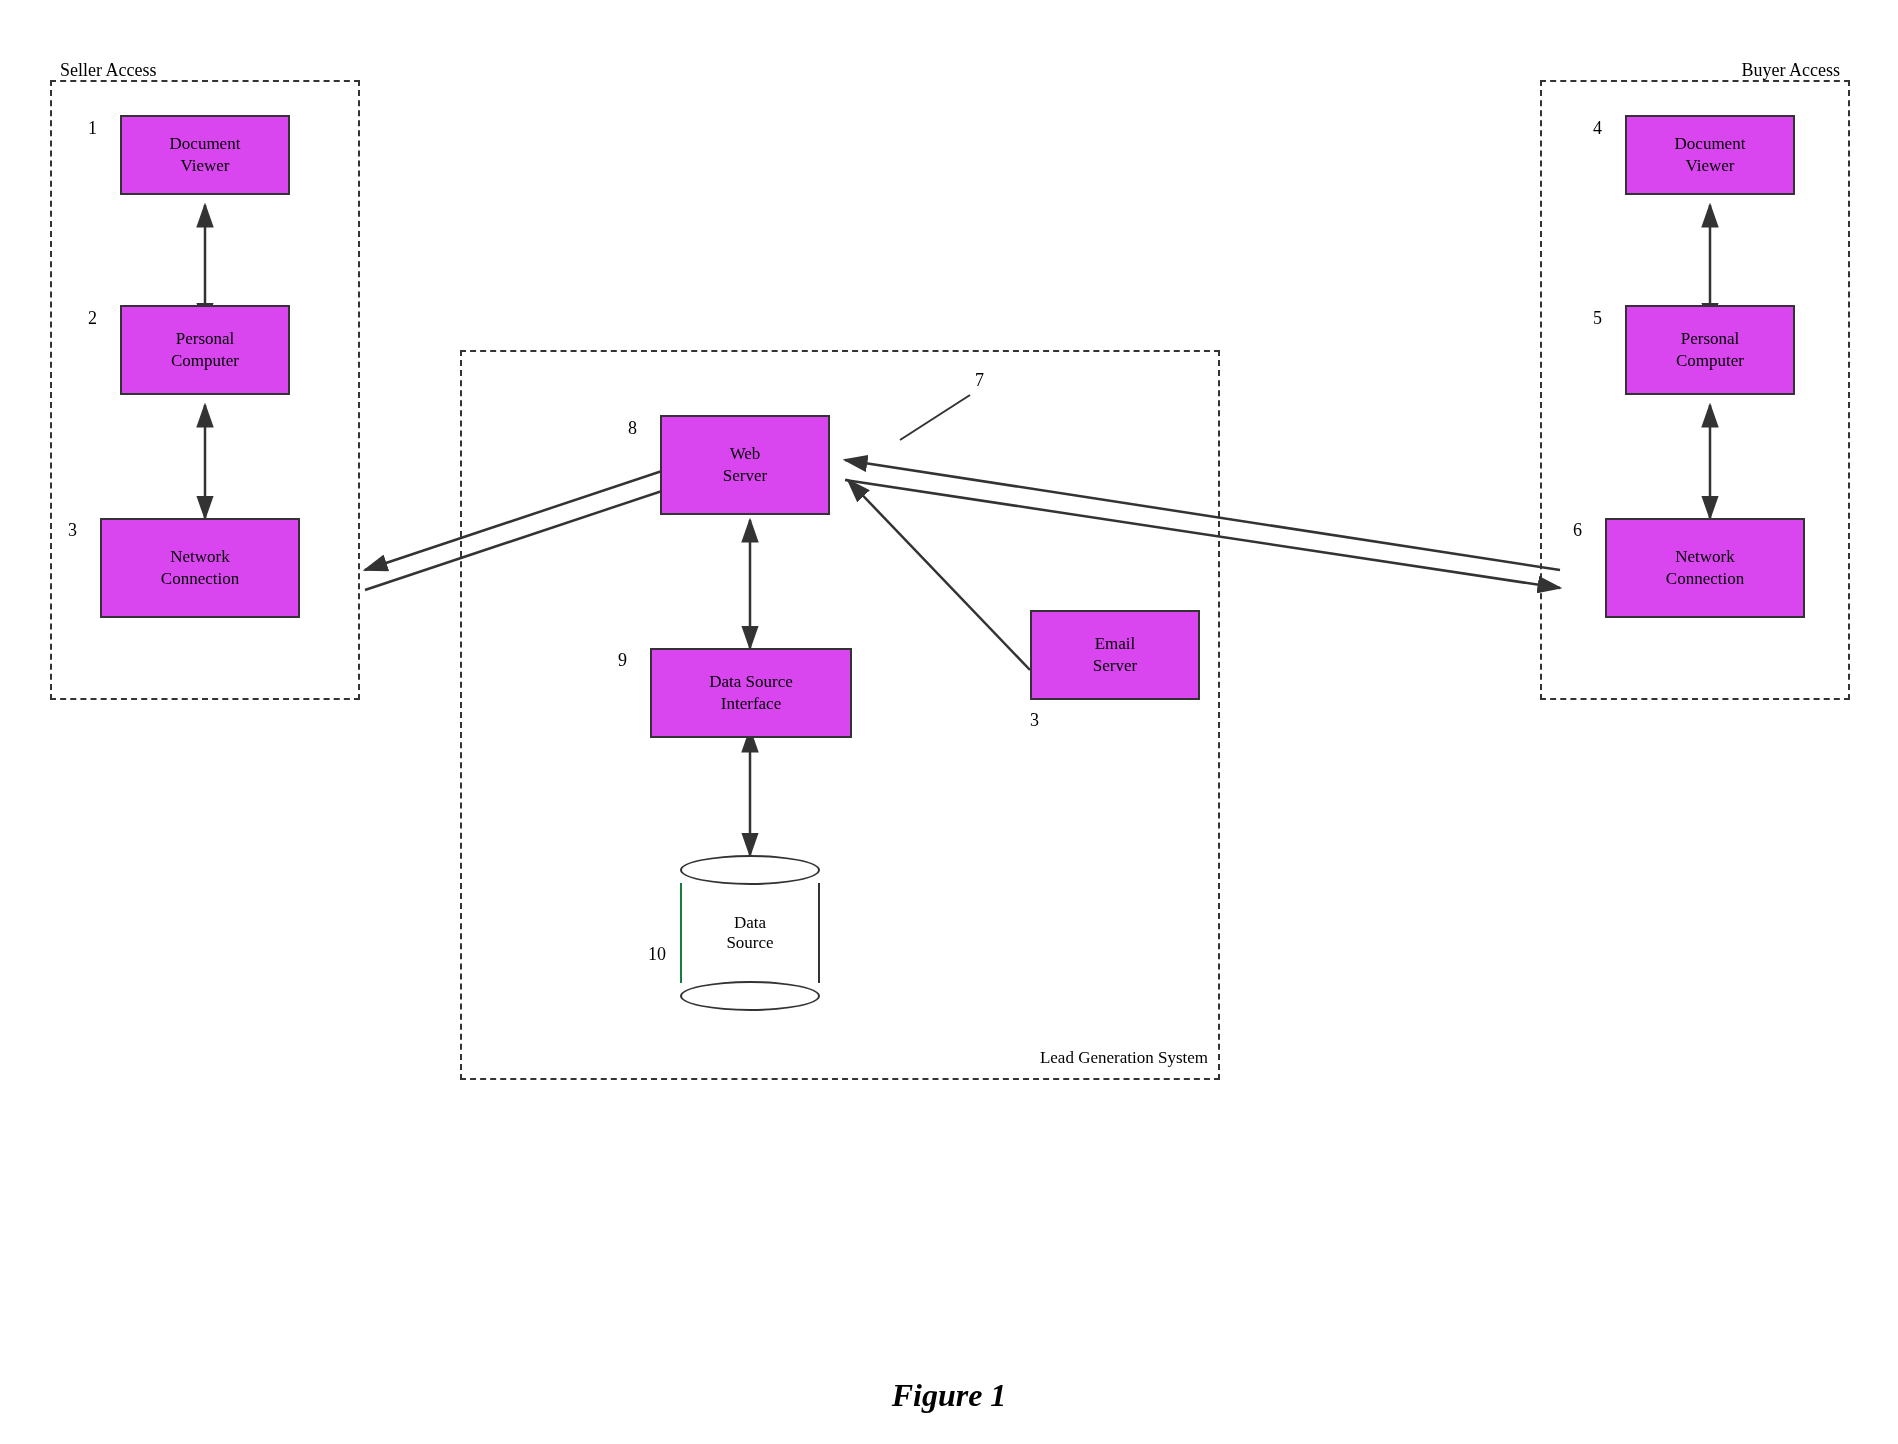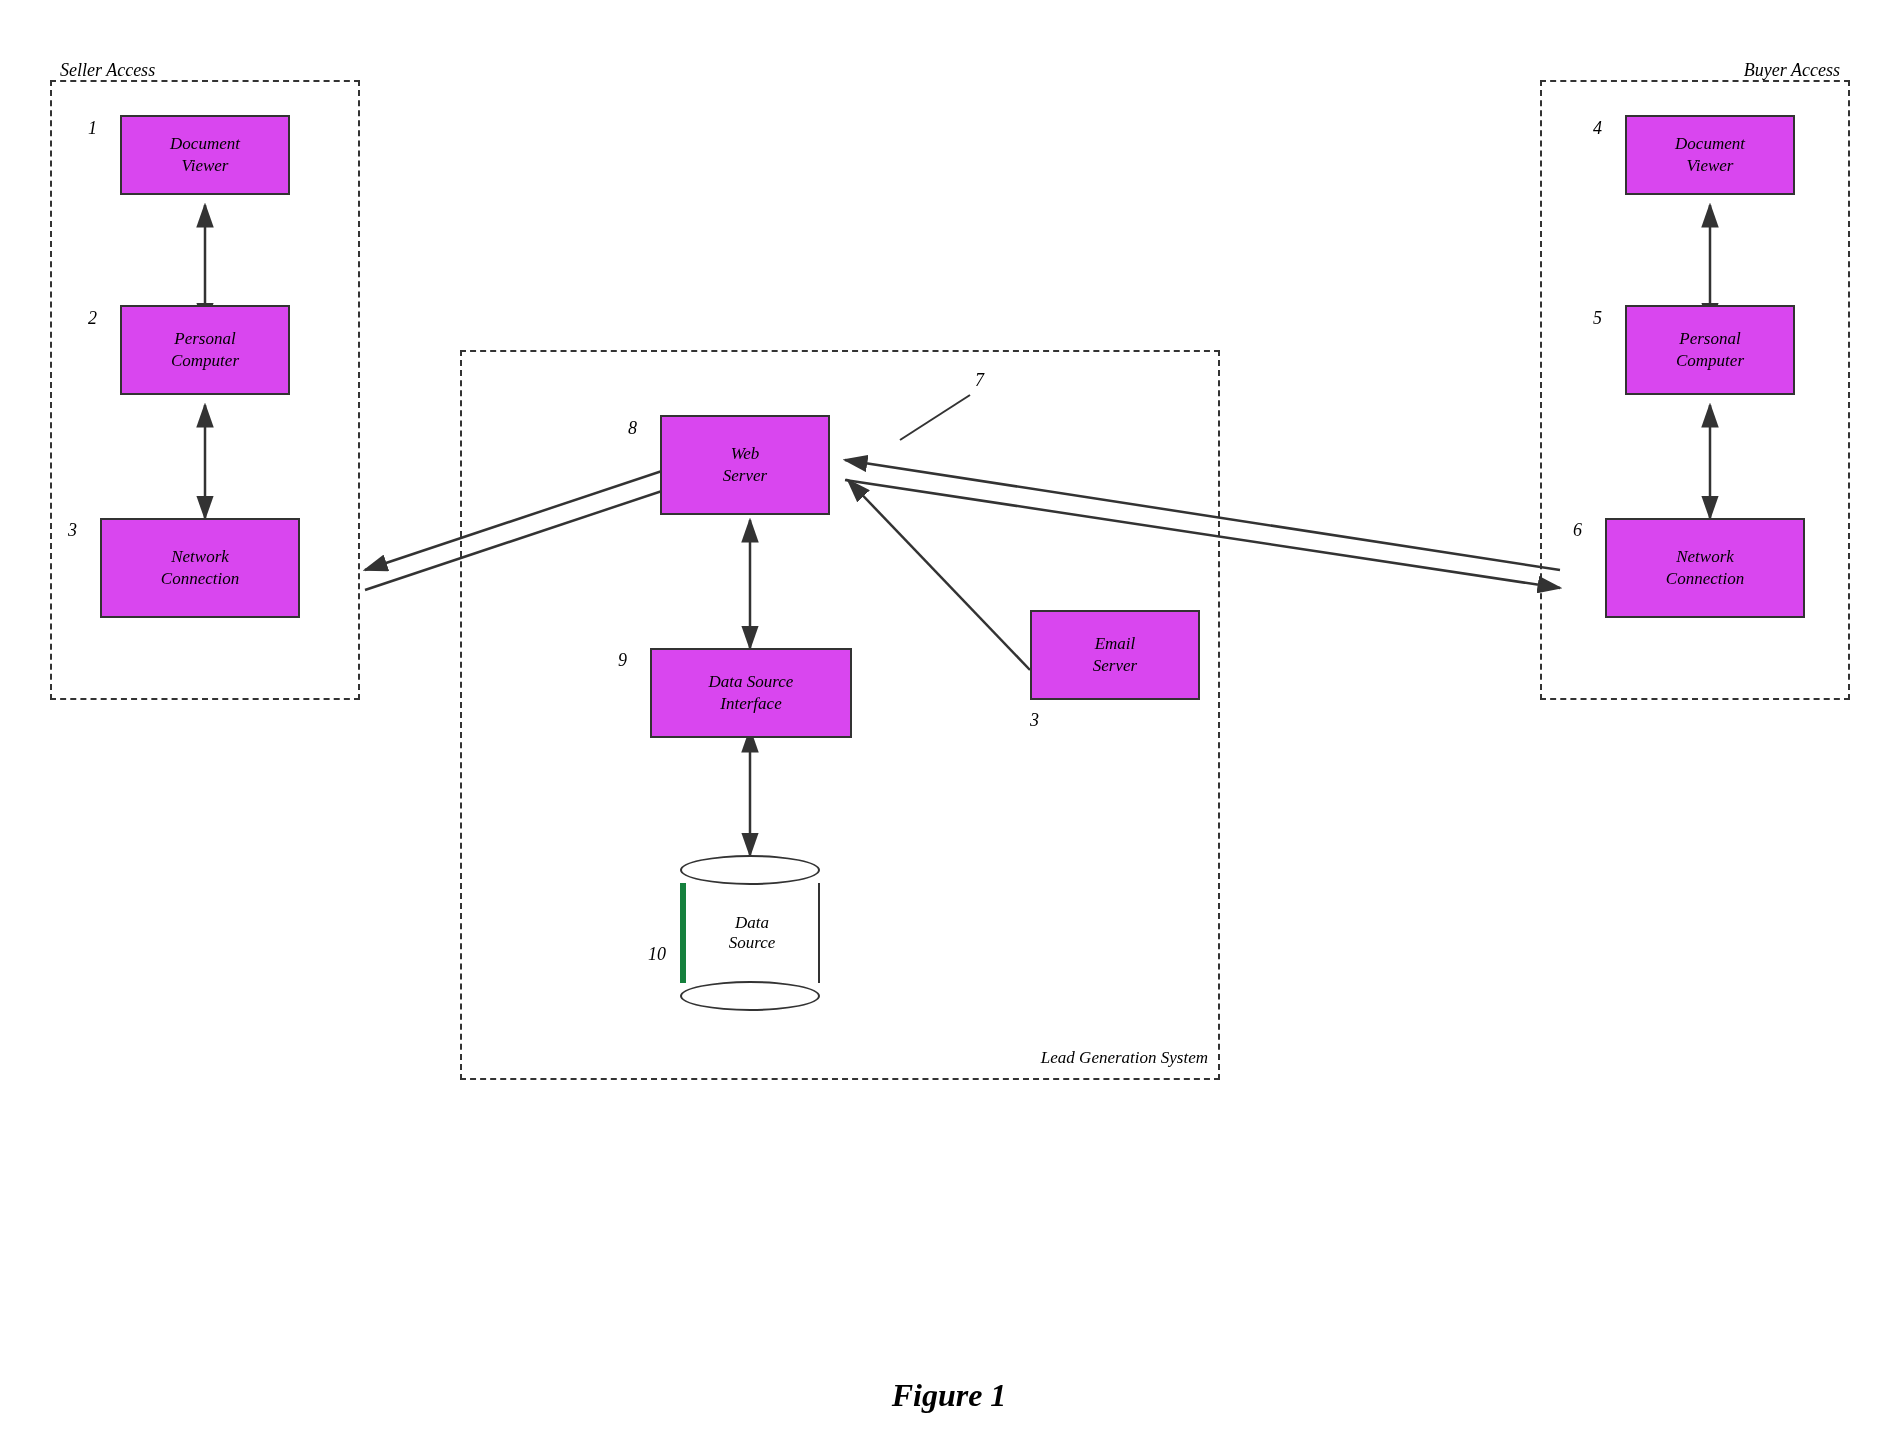--- a/index.html
+++ b/index.html
@@ -11,21 +11,20 @@
       position: relative;
       overflow: hidden;
     }
 
     .diagram-container {
       position: absolute;
       top: 30px;
       left: 30px;
       width: 1840px;
       height: 1300px;
-      font-style: italic;
     }
 
     
     .dashed-box {
       position: absolute;
       border: 2px dashed #333;
     }
 
     .seller-box {
       top: 50px;
@@ -206,21 +205,21 @@
 
   <div class="component-box" style="left:620px; top:618px; width:202px; height:90px;">
     <span>Data Source<br>Interface</span>
   </div>
   <span class="num-label" style="left:588px; top:620px;">9</span>
 
   <div style="position:absolute; left:650px; top:825px;">
 
     <div style="width:140px; height:30px; border:2px solid #333; border-radius:50%; background:#fff; position:relative; z-index:2;"></div>
 
-    <div style="width:140px; height:100px; border-left:6px solid #15803d; border-right:2px solid #333; background:#fff; margin-top:-2px; position:relative; z-index:1; display:flex; align-items:center; justify-content:center;">
+    <div style="width:140px; height:100px; border-left:2px solid #15803d; border-right:2px solid #333; background:#fff; margin-top:-2px; position:relative; z-index:1; display:flex; align-items:center; justify-content:center;">
       <span style="font-size:17px; text-align:center;">Data<br>Source</span>
     </div>
 
     <div style="width:140px; height:30px; border:2px solid #333; border-radius:50%; background:#fff; margin-top:-2px; position:relative; z-index:2;"></div>
   </div>
   <span class="num-label" style="left:618px; top:880px;margin-top:34px;">10</span>
 
   <div class="component-box" style="left:1000px; top:580px; width:170px; height:90px;">
     <span>Email<br>Server</span>
   </div>

